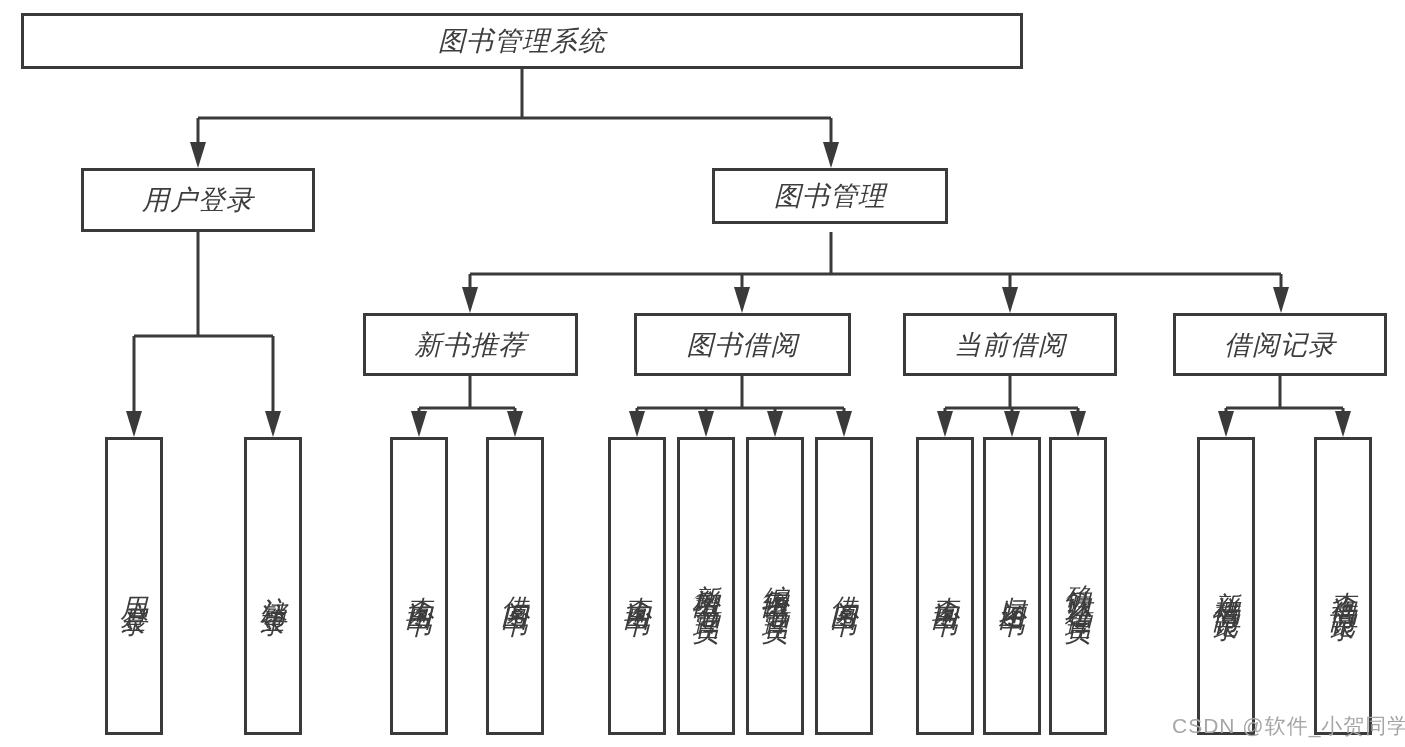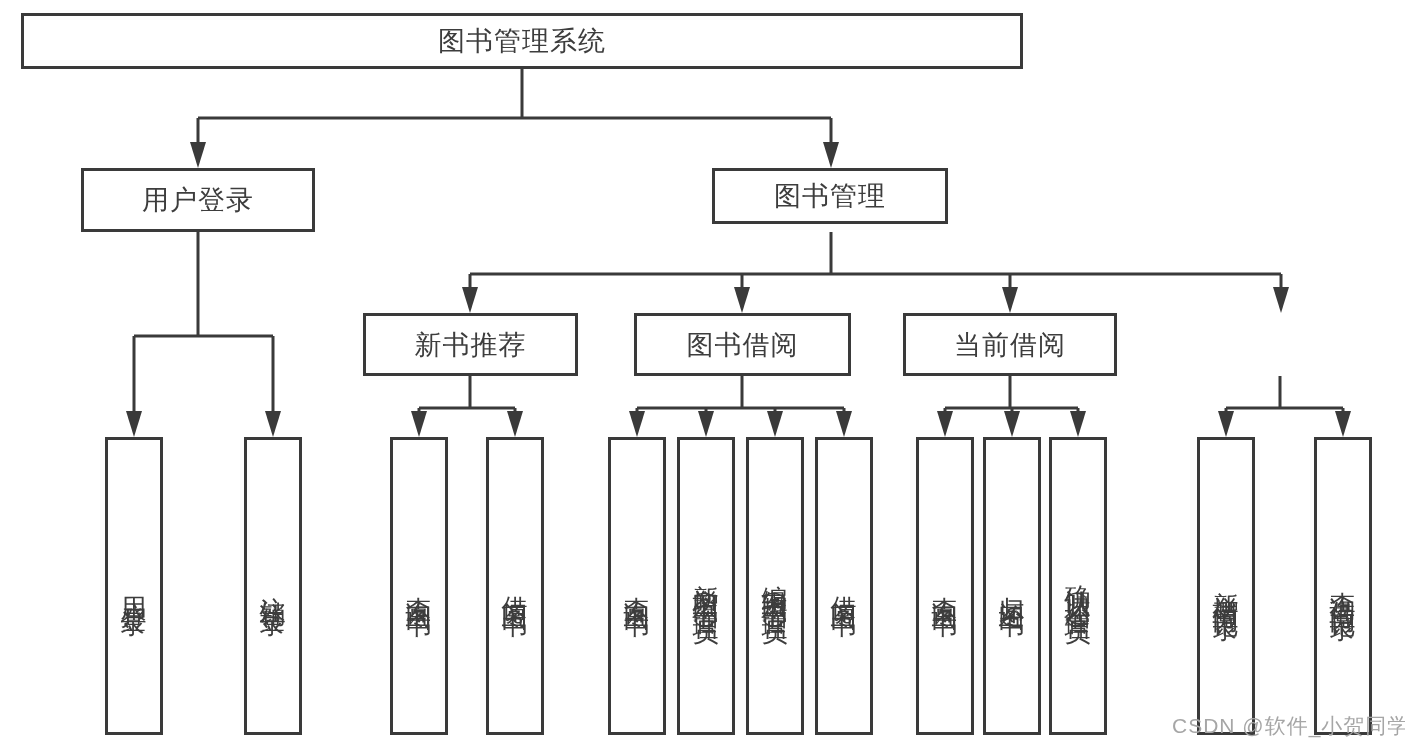--- a/index.html
+++ b/index.html
@@ -21,20 +21,21 @@
   .connectors{position:absolute;left:0;top:0;z-index:1;}
   .connectors path{stroke:var(--line-color);stroke-width:3;fill:none;}
   .connectors polygon{fill:var(--line-color);stroke:none;}
   .box{
     position:absolute;
     box-sizing:border-box;
     border:3px solid var(--line-color);
     background:var(--box-bg);
     display:flex;align-items:center;justify-content:center;
     z-index:2;
+    font-style:italic;
   }
   .hbox{font-size:27px;letter-spacing:1px;white-space:nowrap;}
   .vbox{
     top:437px;height:298px;width:58px;
     writing-mode:vertical-rl;
     text-orientation:mixed;
     font-size:26px;
     letter-spacing:5px;
     line-height:1;
   }
@@ -104,20 +105,21 @@
   </svg>
 
   <div class="box hbox" style="left:21px;top:13px;width:1002px;height:56px">图书管理系统</div>
 
   <div class="box hbox" style="left:81px;top:168px;width:234px;height:64px">用户登录</div>
   <div class="box hbox" style="left:712px;top:168px;width:236px;height:56px">图书管理</div>
 
   <div class="box hbox" style="left:634px;top:313px;width:217px;height:63px">图书借阅</div>
   <div class="box hbox" style="left:363px;top:313px;width:215px;height:63px">新书推荐</div>
   <div class="box hbox" style="left:903px;top:313px;width:214px;height:63px">当前借阅</div>
+  <div class="box hbox" style="left:1173px;top:313px;width:214px;height:63px">借阅记录</div>
 
   <div class="box vbox" style="left:105px">用户登录</div>
   <div class="box vbox" style="left:244px">注销登录</div>
 
   <div class="box vbox" style="left:390px">查询图书</div>
   <div class="box vbox" style="left:486px">借阅图书</div>
 
   <div class="box vbox" style="left:608px">查询图书</div>
   <div class="box vbox" style="left:677px">新增图书（管理员）</div>
   <div class="box vbox" style="left:746px">编辑图书（管理员）</div>

